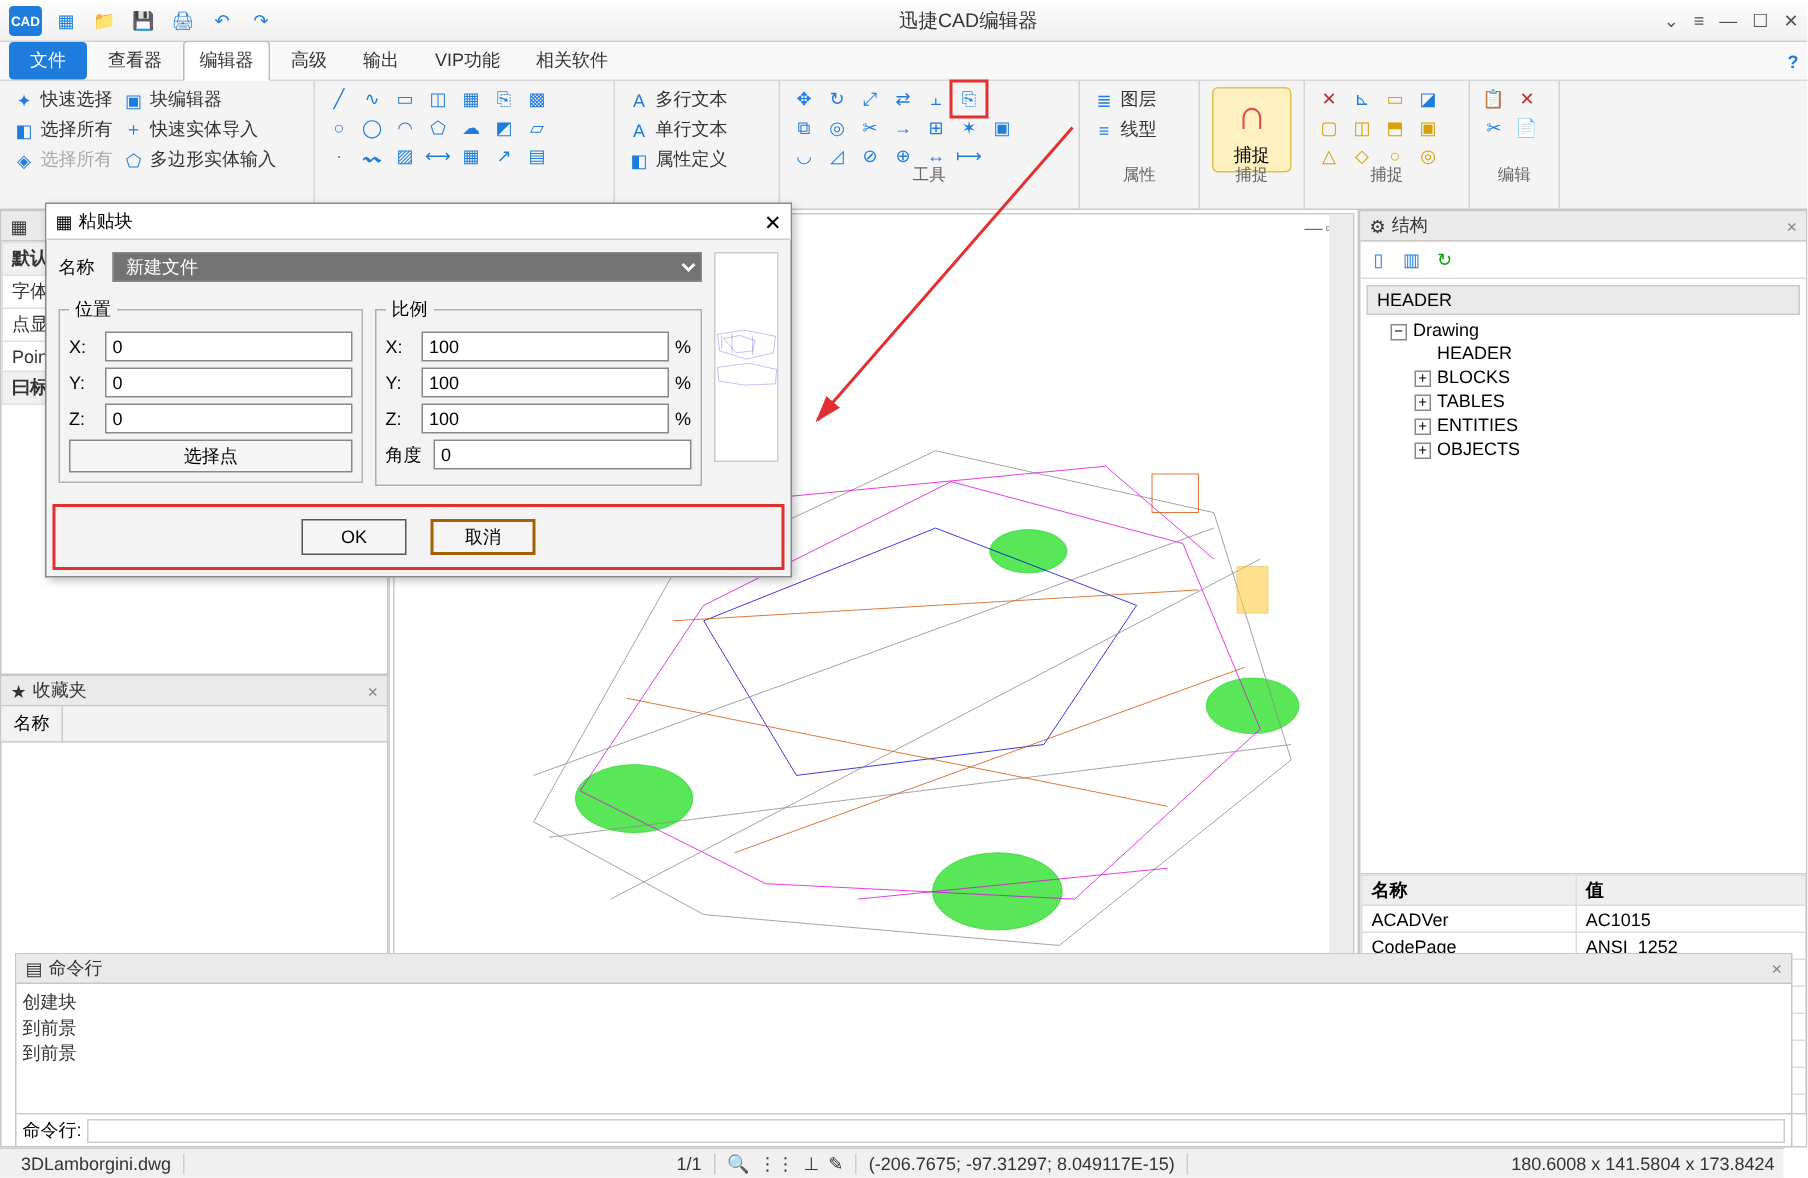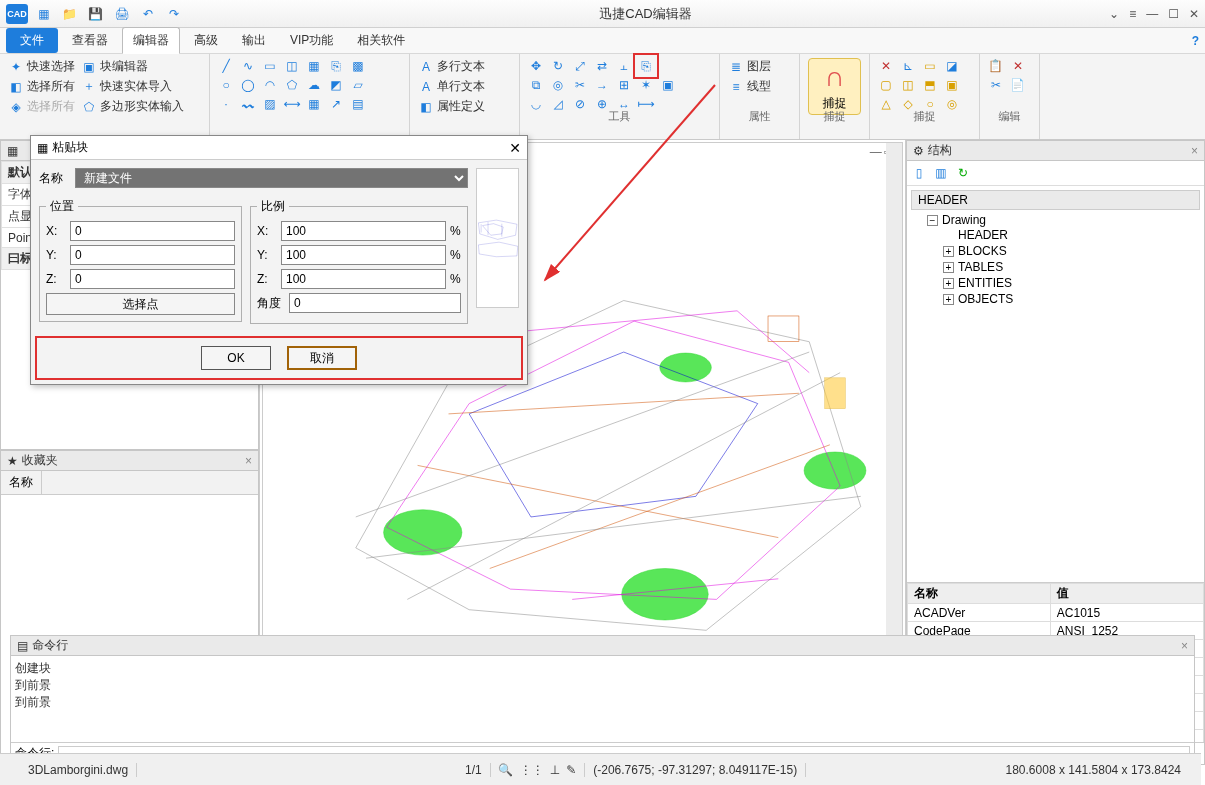--- a/index.html
+++ b/index.html
@@ -75,21 +75,21 @@
 .kv-table th, .kv-table td { border: 1px solid #ddd; padding: 1px 6px; text-align: left; height: 18px; }
 .kv-table th { background: #eee; }
 
 
 .cmdpanel { position: absolute; left: 10px; right: 10px; bottom: 20px; height: 110px; border: 1px solid #c6c6c6; background: #fff; display: flex; flex-direction: column; }
 .cmdlog { flex: 1; overflow: auto; padding: 4px; color: #333; }
 .cmdline { height: 22px; border-top: 1px solid #ccc; display: flex; align-items: center; padding: 0 4px; gap: 4px; }
 .cmdline input { flex: 1; border: 1px solid #ccc; height: 16px; padding: 0 4px; }
 
 
-.status { position: absolute; bottom: 0; left: 0; right: 4px; height: 32px; background: #f0f0f0; border-top: 1px solid #ccc; display: flex; align-items: center; padding: 0 20px; color: #333; }
+.status { position: absolute; bottom: 0; left: 0; right: 16px; height: 20px; background: #f0f0f0; border-top: 1px solid #ccc; display: flex; align-items: center; padding: 0 6px; color: #333; }
 .status .seg { padding: 0 8px; border-right: 1px solid #ccc; }
 .status .right { margin-left: auto; }
 
 
 .dialog { position: absolute; left: 30px; top: 135px; width: 498px; background: #f3f3f3; border: 1px solid #888; box-shadow: 2px 2px 6px rgba(0,0,0,0.25); }
 .dlg-title { height: 24px; background: #fff; border-bottom: 1px solid #ccc; display: flex; align-items: center; padding: 0 6px; }
 .dlg-title .x { margin-left: auto; font-size: 14px; }
 .dlg-body { padding: 8px; display: flex; gap: 8px; }
 .dlg-left { flex: 1; }
 .dlg-row { display: flex; align-items: center; gap: 6px; margin-bottom: 6px; }

